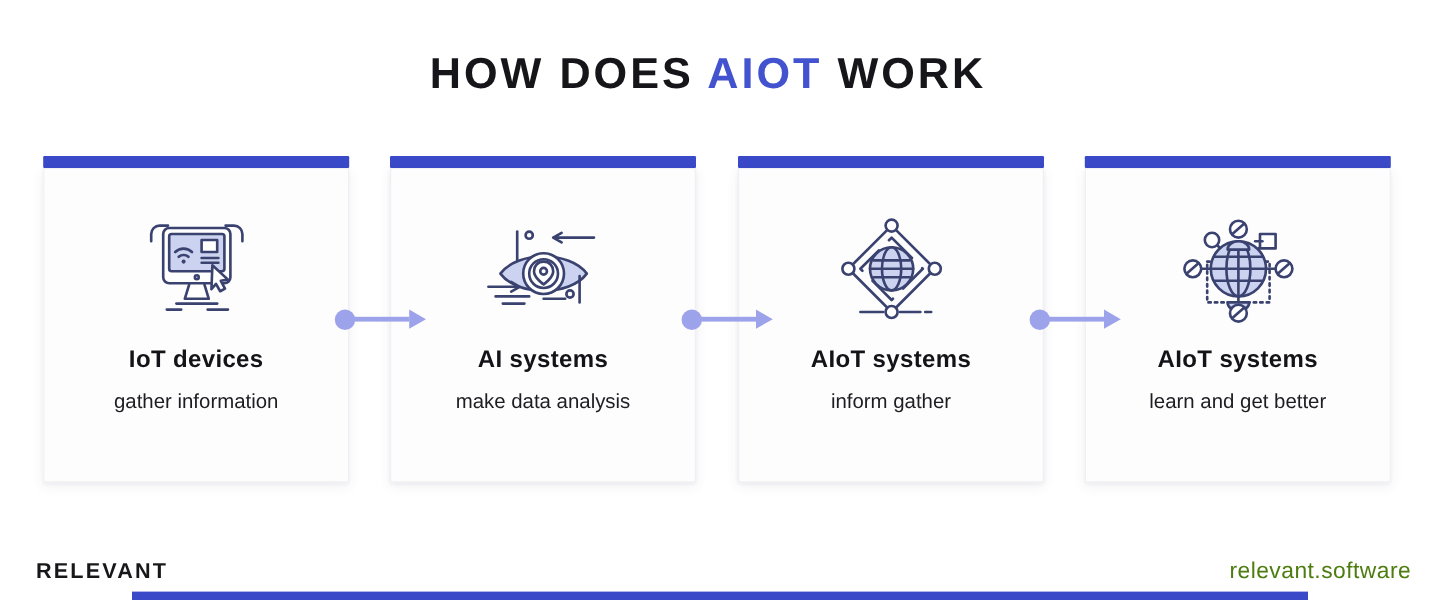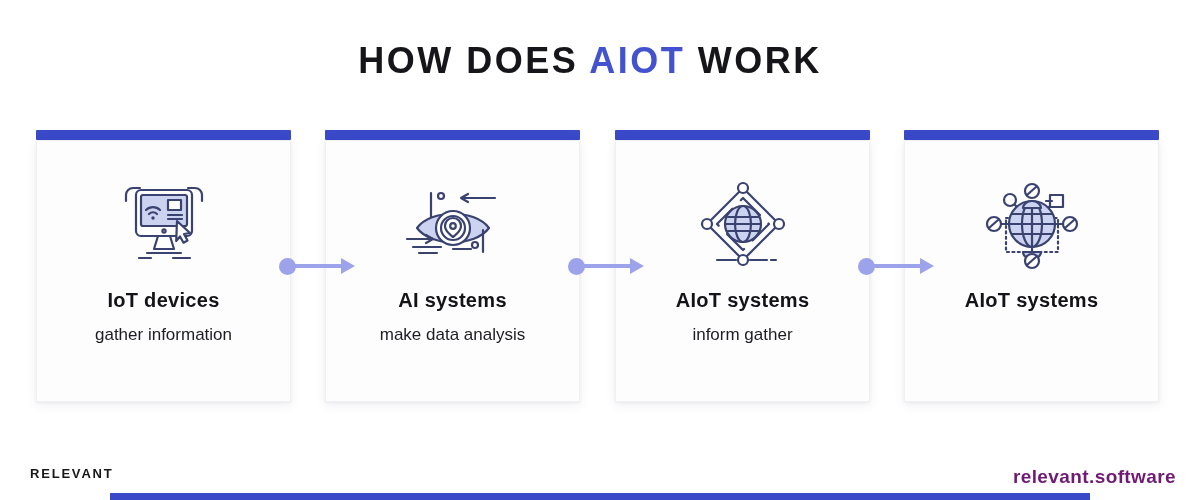--- a/index.html
+++ b/index.html
@@ -33,24 +33,24 @@
            display: flex; align-items: center; z-index: 5; }
   .arrow .dot { width: 17px; height: 17px; border-radius: 50%; background: #9da3ea; flex: 0 0 auto; }
   .arrow .line { flex: 1 1 auto; height: 4px; background: #9da3ea; margin-left: -2px; }
   .arrow .head { width: 0; height: 0; border-left: 14px solid #9da3ea;
                  border-top: 8px solid transparent; border-bottom: 8px solid transparent; flex: 0 0 auto; }
   .arrow.a1 { left: 279px; }
   .arrow.a2 { left: 568px; }
   .arrow.a3 { left: 858px; }
 
   
-  .brand { position: absolute; left: 30px; top: 466px; font-size: 13px; font-weight: 800;
+  .brand { position: absolute; left: 30px; top: 466px; font-size: 18px; font-weight: 800;
            letter-spacing: 1.8px; color: #17171a; }
-  .website { position: absolute; right: 24px; top: 466px; font-size: 19px; font-weight: 700;
-             color: #701a75; letter-spacing: 0.4px; }
+  .website { position: absolute; right: 24px; top: 466px; font-size: 19px; font-weight: 400;
+             color: #4d7c0f; letter-spacing: 0.4px; }
   .bottom-bar { position: absolute; left: 110px; top: 493px; width: 980px; height: 7px; background: #3a49c8; }
 
   svg .ln { stroke: #3a4270; stroke-width: 2.2; fill: none; stroke-linecap: round; stroke-linejoin: round; }
   svg .fillw { fill: #ffffff; }
   svg .fillb { fill: #ccd3f0; }
 </style>
 </head>
 <body>
 
 <div class="stage">
@@ -156,20 +156,23 @@
           <circle class="ln fillw" cx="30" cy="22" r="6"></circle>
           <rect class="ln fillw" x="70" y="17" width="13" height="12"></rect>
           <path class="ln" d="M66,23 h6"></path>
           <circle class="ln fillw" cx="14" cy="46" r="7"></circle>
           <path class="ln" d="M9,50 l9,-8"></path>
           <circle class="ln fillw" cx="90" cy="46" r="7"></circle>
           <path class="ln" d="M85,50 l9,-8"></path>
         </svg>
       </div>
       <h2>AIoT systems</h2>
+      <div class="sub">
+        <span>learn and get better</span>
+      </div>
     </div>
   </div>
 
   <div class="arrow a1">
     <div class="dot"></div>
     <div class="line"></div>
     <div class="head"></div>
   </div>
   <div class="arrow a2">
     <div class="dot"></div>

